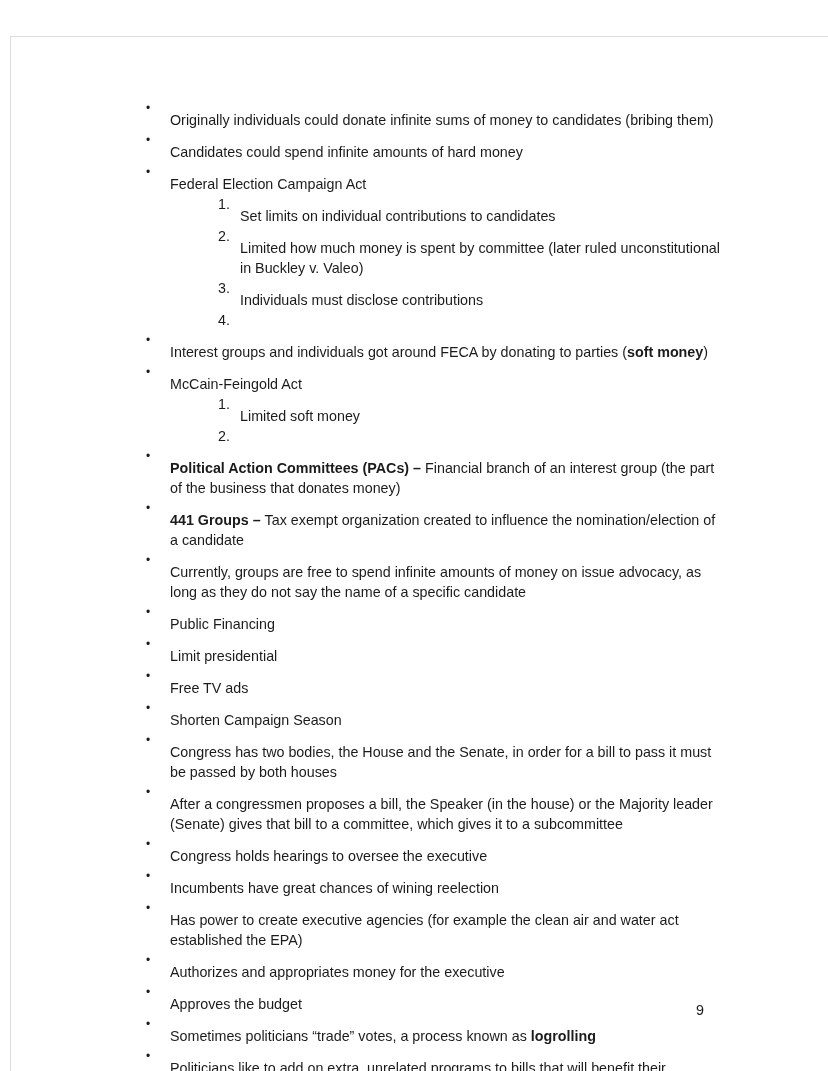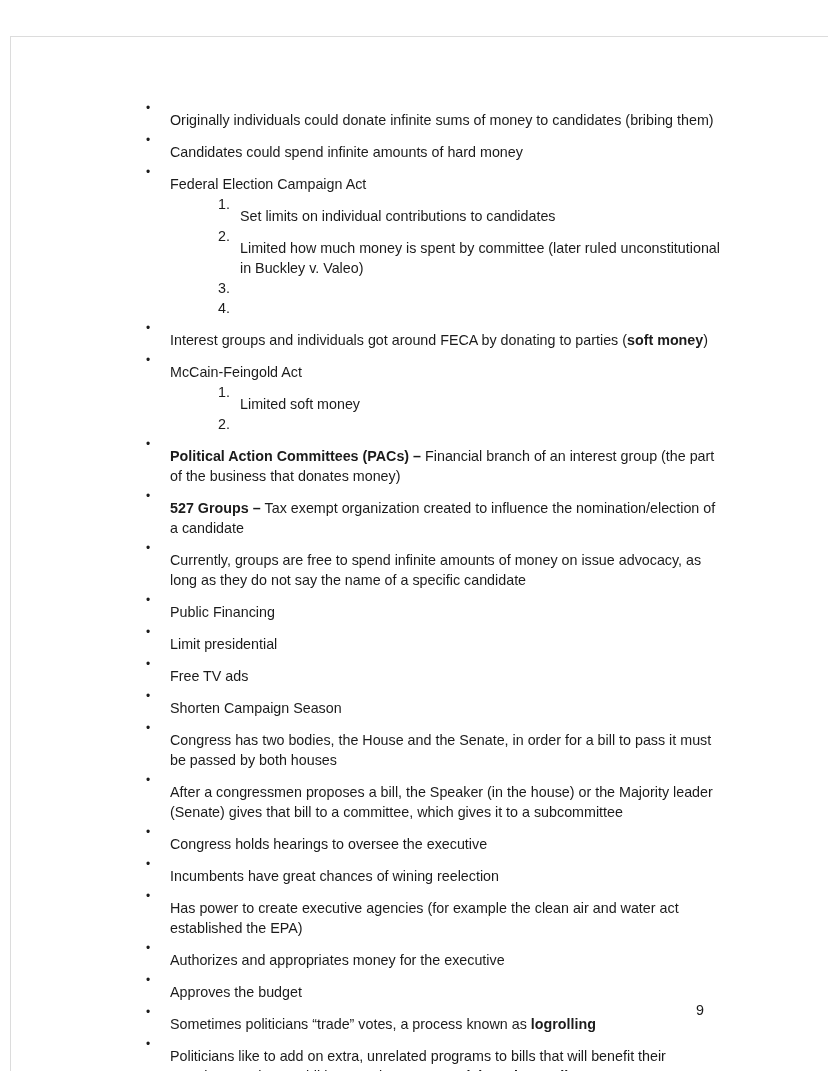--- a/index.html
+++ b/index.html
@@ -104,20 +104,21 @@
       <div class="item num">
         <span class="marker">1.</span>
         <span class="txt"><span>Set limits on individual contributions to candidates</span></span>
       </div>
       <div class="item num">
         <span class="marker">2.</span>
         <span class="txt"><span>Limited how much money is spent by committee (later ruled unconstitutional in Buckley v. Valeo)</span></span>
       </div>
       <div class="item num">
         <span class="marker">3.</span>
+        <span class="txt"><span>Individuals must disclose contributions</span></span>
       </div>
       <div class="item num">
         <span class="marker">4.</span>
       </div>
       <div class="item bullet">
         <span class="marker">•</span>
         <span class="txt"><span>Interest groups and individuals got around FECA by donating to parties (</span><span class="b">soft money</span><span>)</span></span>
       </div>
       <div class="item bullet">
         <span class="marker">•</span>
@@ -129,21 +130,21 @@
       </div>
       <div class="item num">
         <span class="marker">2.</span>
       </div>
       <div class="item bullet">
         <span class="marker">•</span>
         <span class="txt"><span class="b">Political Action Committees (PACs) – </span><span>Financial branch of an interest group (the part of the business that donates money)</span></span>
       </div>
       <div class="item bullet">
         <span class="marker">•</span>
-        <span class="txt"><span class="b">527 Groups – </span><span>Tax exempt organization created to influence the nomination/election of a candidate</span></span>
+        <span class="txt"><span class="b">441 Groups – </span><span>Tax exempt organization created to influence the nomination/election of a candidate</span></span>
       </div>
       <div class="item bullet">
         <span class="marker">•</span>
         <span class="txt"><span>Currently, groups are free to spend infinite amounts of money on issue advocacy, as long as they do not say the name of a specific candidate</span></span>
       </div>
       <div class="item bullet">
         <span class="marker">•</span>
         <span class="txt"><span>Public Financing</span></span>
       </div>
       <div class="item bullet">

